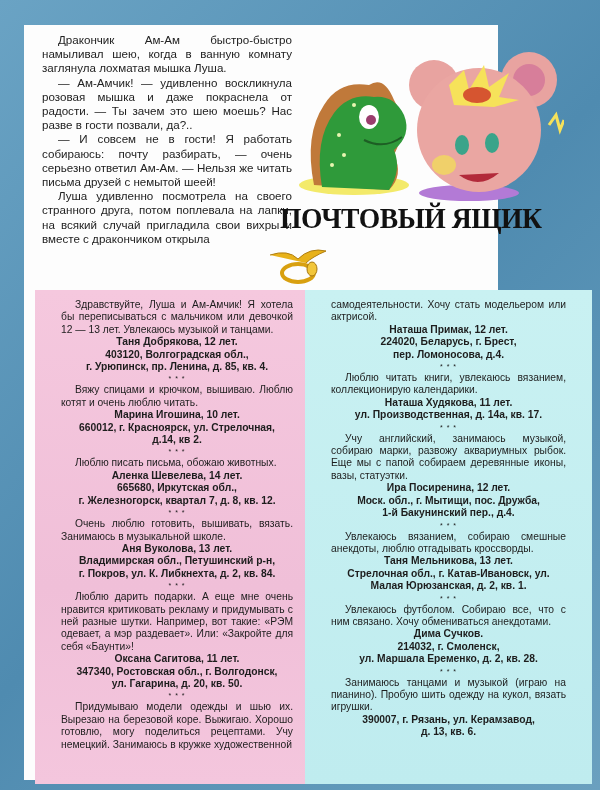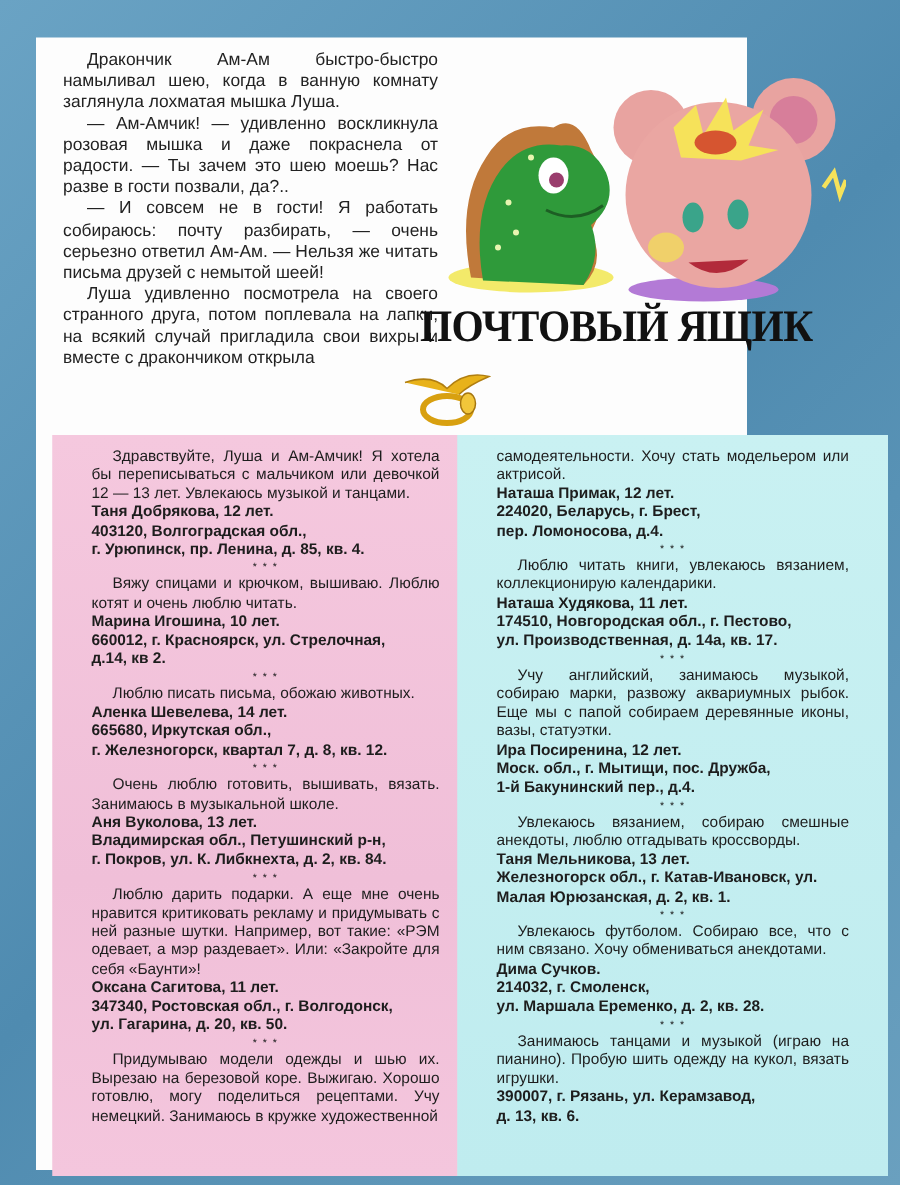--- a/index.html
+++ b/index.html
@@ -31,21 +31,21 @@
     white-space: nowrap;
   }
   .horn { position: absolute; left: 244px; top: 222px; width: 60px; height: 40px; }
   .col {
     position: absolute; top: 265px; width: 232px; height: 476px;
     padding: 9px 26px; font-size: 10.3px; line-height: 12.4px; color: #1d1d1d;
   }
   .col.pink { left: 11px; background: #f4c3dc; background-image: linear-gradient(180deg,#f5c8de,#f0bfd8 60%,#f4c6dd); }
   .col.blue { left: 281px; width: 235px; background: #c5f0f1; background-image: linear-gradient(180deg,#c9f1f2,#bfecef); }
   .letter .body { text-align: justify; text-indent: 14px; margin: 0; }
-  .letter .sig { text-align: left; font-weight: bold; margin: 0; }
+  .letter .sig { text-align: center; font-weight: bold; margin: 0; }
   .sep { text-align: center; font-size: 7px; line-height: 11px; letter-spacing: 1px; margin: 0; }
   .cont { text-indent: 0 !important; }
 </style>
 </head>
 <body>
 
 <div class="page">
 
   <div class="intro">
     <p>Дракончик Ам-Ам быстро-быстро намыливал шею, когда в ванную комнату заглянула лохматая мышка Луша.</p>
@@ -138,35 +138,34 @@
     <div class="letter">
       <p class="body cont">самодеятельности. Хочу стать модельером или актрисой.</p>
       <p class="sig">Наташа Примак, 12 лет.</p>
       <p class="sig">224020, Беларусь, г. Брест,</p>
       <p class="sig">пер. Ломоносова, д.4.</p>
     </div>
     <p class="sep">* * *</p>
     <div class="letter">
       <p class="body">Люблю читать книги, увлекаюсь вязанием, коллекционирую календарики.</p>
       <p class="sig">Наташа Худякова, 11 лет.</p>
-      <p class="sig">174510, Новгородская обл., г. Пестово,</p>
       <p class="sig">ул. Производственная, д. 14а, кв. 17.</p>
     </div>
     <p class="sep">* * *</p>
     <div class="letter">
       <p class="body">Учу английский, занимаюсь музыкой, собираю марки, развожу аквариумных рыбок. Еще мы с папой собираем деревянные иконы, вазы, статуэтки.</p>
       <p class="sig">Ира Посиренина, 12 лет.</p>
       <p class="sig">Моск. обл., г. Мытищи, пос. Дружба,</p>
       <p class="sig">1-й Бакунинский пер., д.4.</p>
     </div>
     <p class="sep">* * *</p>
     <div class="letter">
       <p class="body">Увлекаюсь вязанием, собираю смешные анекдоты, люблю отгадывать кроссворды.</p>
       <p class="sig">Таня Мельникова, 13 лет.</p>
-      <p class="sig">Железногорск обл., г. Катав-Ивановск, ул.</p>
+      <p class="sig">Стрелочная обл., г. Катав-Ивановск, ул.</p>
       <p class="sig">Малая Юрюзанская, д. 2, кв. 1.</p>
     </div>
     <p class="sep">* * *</p>
     <div class="letter">
       <p class="body">Увлекаюсь футболом. Собираю все, что с ним связано. Хочу обмениваться анекдотами.</p>
       <p class="sig">Дима Сучков.</p>
       <p class="sig">214032, г. Смоленск,</p>
       <p class="sig">ул. Маршала Еременко, д. 2, кв. 28.</p>
     </div>
     <p class="sep">* * *</p>

